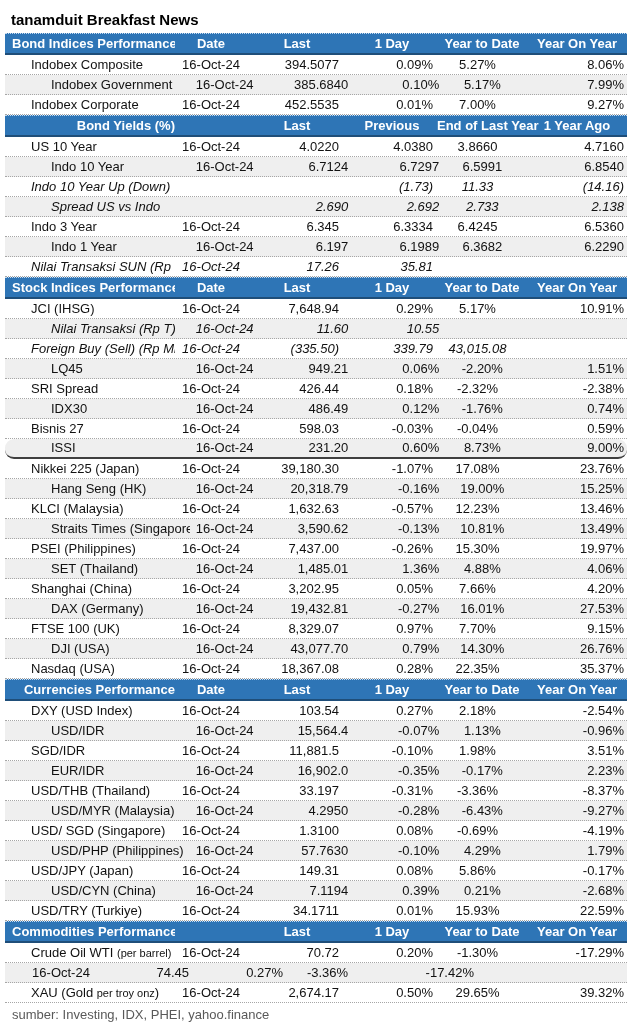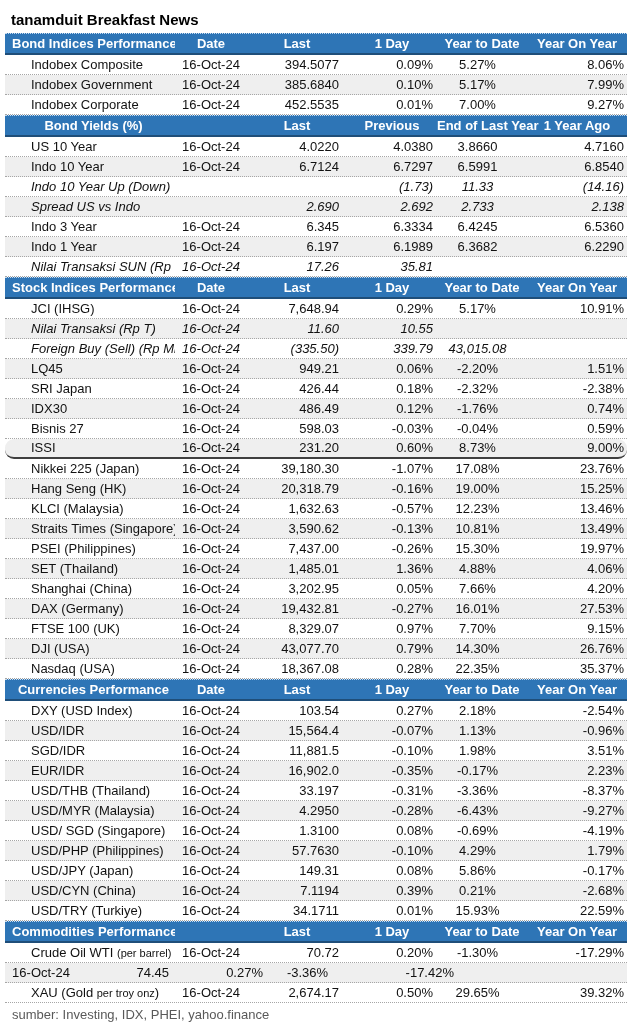--- a/index.html
+++ b/index.html
@@ -25,30 +25,30 @@
   
   .head-row{
     display:flex;align-items:center;height:22px;
     background:var(--header-bg);color:#FFFFFF;font-weight:bold;
     font-size:13px;line-height:20px;
     border-bottom:2px solid var(--header-edge);
     border-top:1px dotted #C9DCEF;
   }
   .head-row .cell{text-align:center;padding:0;overflow:visible;}
   .head-row .c-name{
-    text-align:center;padding-left:7px;overflow:hidden;white-space:nowrap;
+    text-align:right;padding-left:7px;overflow:hidden;white-space:nowrap;
   }
   .small-note{font-size:11px;font-weight:bold;}
   
   .row{
     display:flex;align-items:center;height:20px;
     font-size:13px;line-height:18px;
     border-bottom:1px dotted var(--row-border);
   }
-  .row.stripe{background:var(--stripe);}
+  .row.stripe{background:var(--stripe);padding-left:20px;}
   .row.italic{font-style:italic;}
   .row.divider{border-bottom:2px solid var(--divider);border-radius:9px;}
   .cell{overflow:hidden;white-space:nowrap;}
   .c-name{width:170px;padding-left:26px;}
   .c-date{width:72px;text-align:center;}
   .c-last{width:100px;text-align:right;padding-right:8px;}
   .c-d1{width:90px;text-align:right;padding-right:4px;}
   .c-ytd{width:90px;text-align:center;padding-right:9px;}
   .c-yoy{width:100px;text-align:right;padding-right:3px;}
   .small-note2{font-size:11px;}
@@ -193,21 +193,21 @@
       </div>
       <div class="row stripe">
         <div class="cell c-name"><span>LQ45</span><span class="small-note2"></span><span></span></div>
         <div class="cell c-date">16-Oct-24</div>
         <div class="cell c-last">949.21</div>
         <div class="cell c-d1">0.06%</div>
         <div class="cell c-ytd">-2.20%</div>
         <div class="cell c-yoy">1.51%</div>
       </div>
       <div class="row">
-        <div class="cell c-name"><span>SRI Japan</span><span class="small-note2"></span><span></span></div>
+        <div class="cell c-name"><span>SRI Spread</span><span class="small-note2"></span><span></span></div>
         <div class="cell c-date">16-Oct-24</div>
         <div class="cell c-last">426.44</div>
         <div class="cell c-d1">0.18%</div>
         <div class="cell c-ytd">-2.32%</div>
         <div class="cell c-yoy">-2.38%</div>
       </div>
       <div class="row stripe">
         <div class="cell c-name"><span>IDX30</span><span class="small-note2"></span><span></span></div>
         <div class="cell c-date">16-Oct-24</div>
         <div class="cell c-last">486.49</div>

